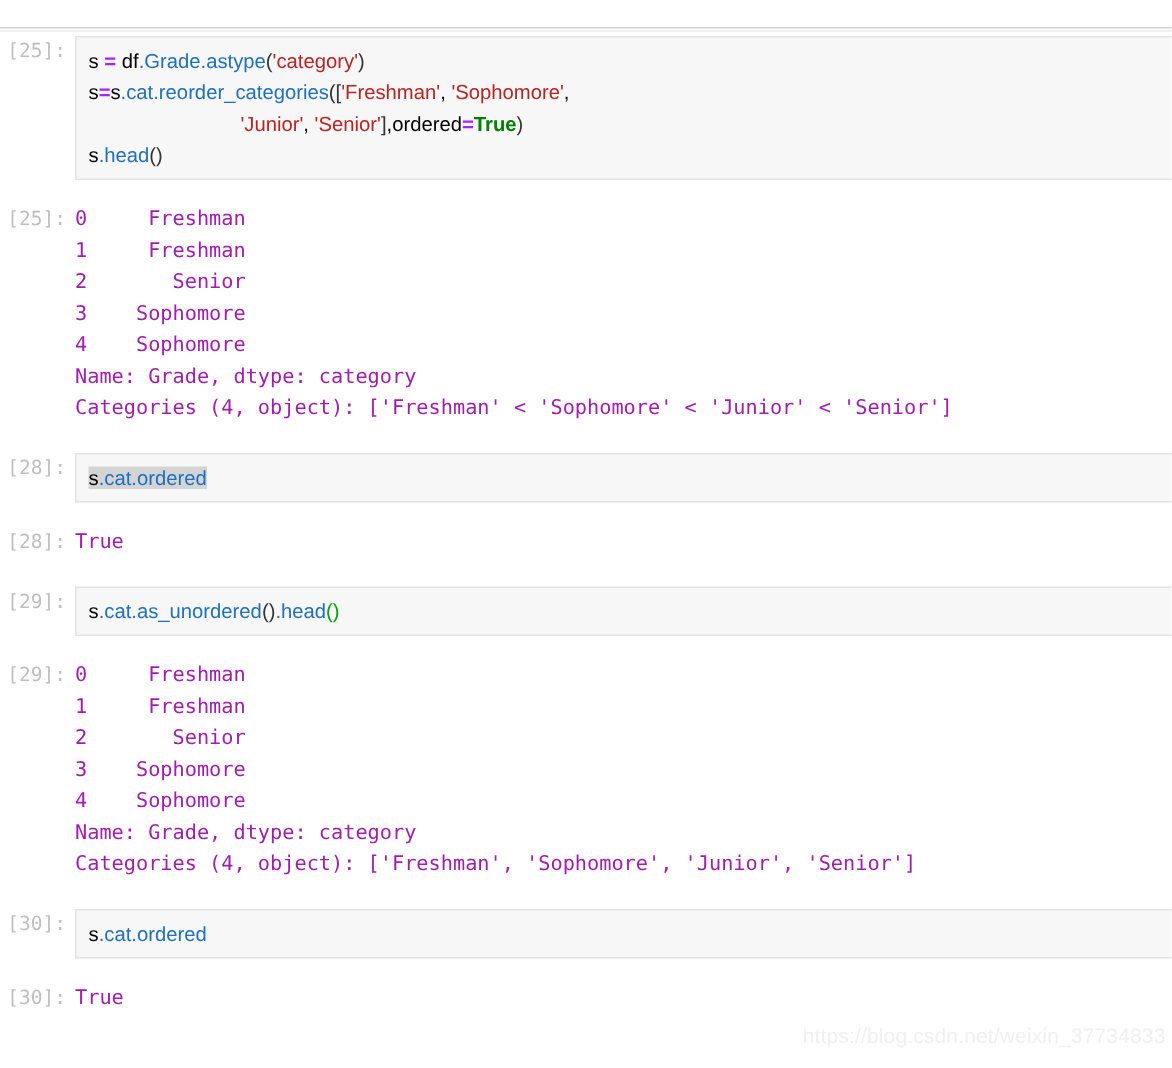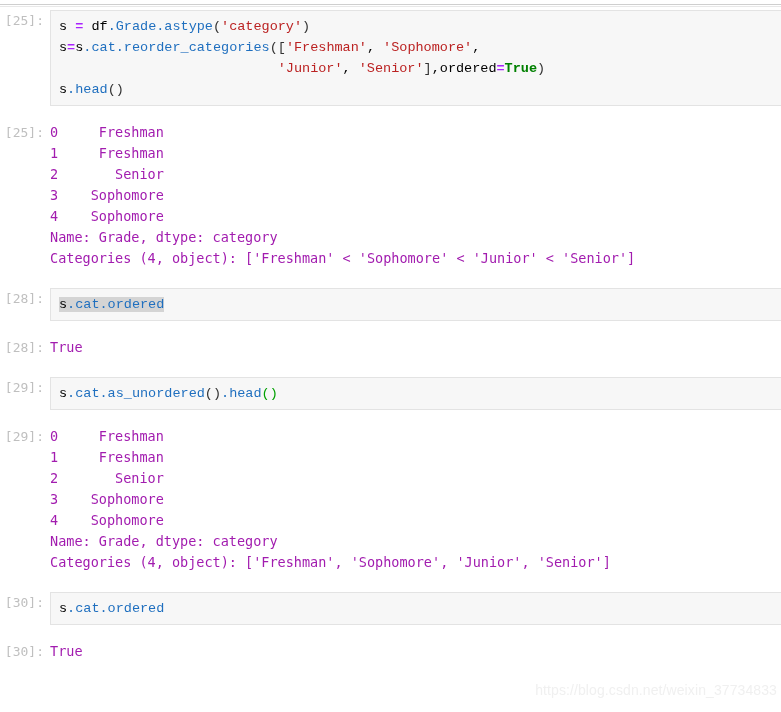--- a/index.html
+++ b/index.html
@@ -10,21 +10,21 @@
   body {
     width: 781px;
     height: 712px;
     position: relative;
     overflow: hidden;
     font-family: "DejaVu Sans Mono", "Liberation Mono", monospace;
     -webkit-font-smoothing: antialiased;
   }
   #notebook {
     position: absolute;
-    left: 0; top: 2px;
+    left: 0; top: 16px;
     width: 655px;
   }
   .top-rule {
     position: absolute;
     left: 0; top: 2px;
     width: 781px;
     height: 1px;
     background: #cfcfcf;
   }
   .top-rule2 {
@@ -60,21 +60,21 @@
   .input-area {
     flex: 1 1 auto;
     background: #f7f7f7;
     border: 1px solid #e3e3e3;
     border-right: none;
     box-sizing: border-box;
     padding: 5px 0 5px 8px;
   }
   .input-area pre {
     margin: 0;
-    font-family: Liberation Mono, monospace;
+    font-family: Liberation Sans, sans-serif;
     font-size: 13.5px;
     line-height: 21px;
     color: #000000;
     white-space: pre;
   }
 
   
   .output-area {
     flex: 1 1 auto;
     background: #ffffff;

